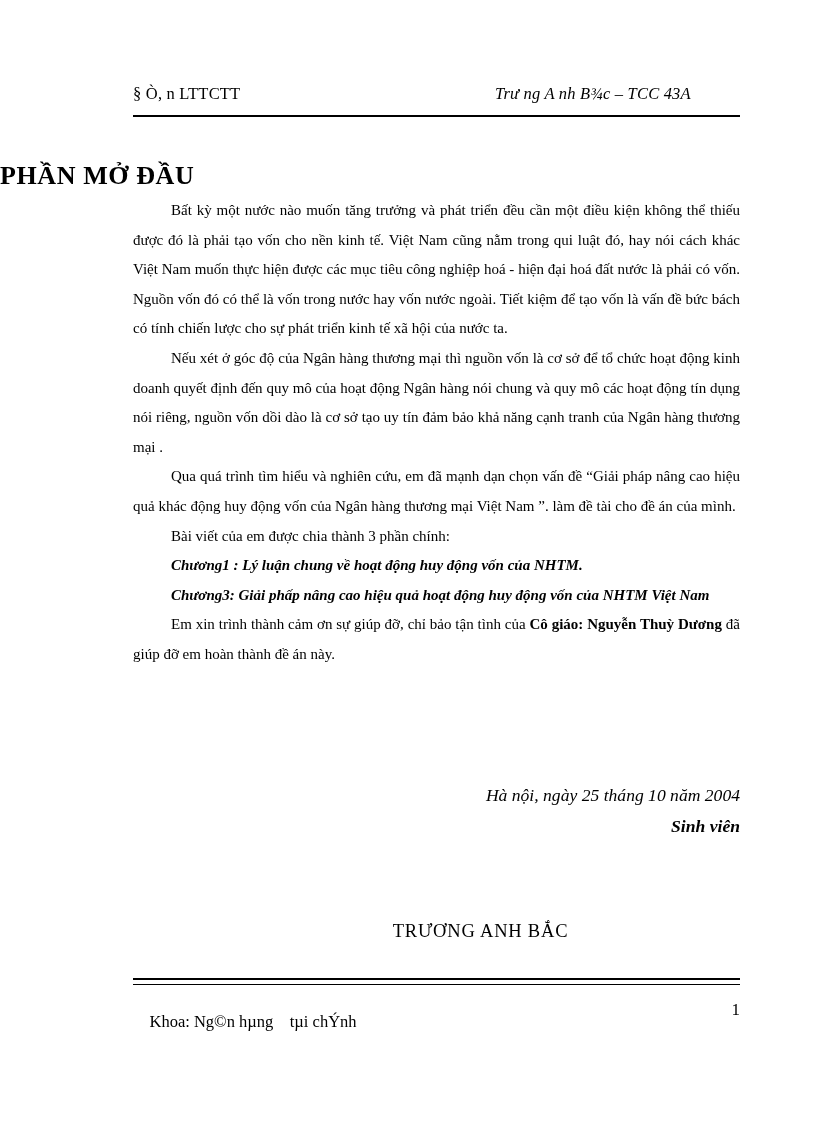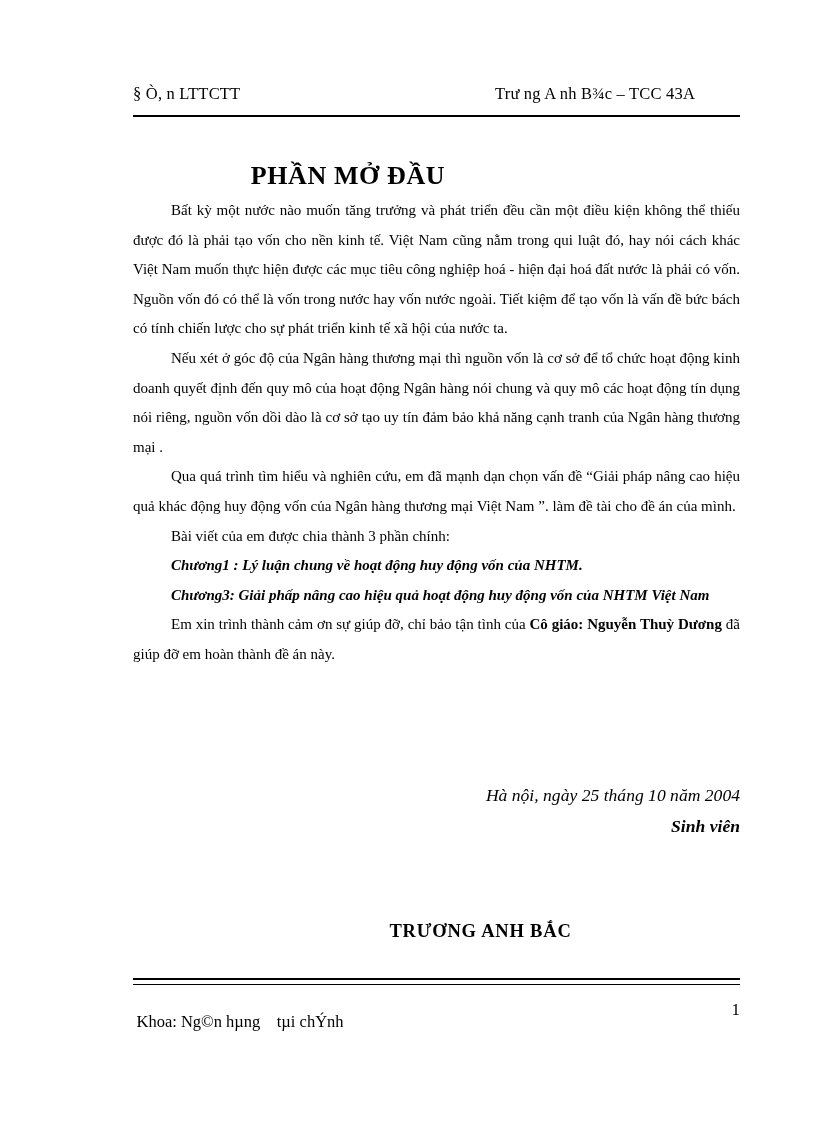--- a/index.html
+++ b/index.html
@@ -37,37 +37,37 @@
     white-space: pre;
   }
   .header-left {
     flex: 0 0 auto;
   }
   .header-right {
     position: absolute;
     left: 362px;
     top: 0;
     white-space: pre;
+    font-style: italic;
   }
   .header-rule {
     position: absolute;
     left: 133px;
     top: 115px;
     width: 607px;
     height: 0;
     border-top: 2.2px solid #000;
   }
 
   
   .doc-title {
     position: absolute;
     left: 0;
     top: 144px;
     width: 696px;
-    text-align: center;
     font-size: 26px;
     font-weight: bold;
     letter-spacing: 0.6px;
   }
 
   
   .content {
     position: absolute;
     left: 133px;
     top: 196px;
@@ -122,21 +122,21 @@
   }
   .sign-name {
     position: absolute;
     left: 133px;
     top: 921px;
     width: 607px;
     text-align: center;
     padding-left: 88px;
     box-sizing: border-box;
     font-size: 18.5px;
-    font-weight: bold;
+    font-weight: normal;
     letter-spacing: 0.8px;
   }
 
   
   .footer-rule-top {
     position: absolute;
     left: 133px;
     top: 978px;
     width: 607px;
     height: 0;
@@ -145,21 +145,21 @@
   .footer-rule-bottom {
     position: absolute;
     left: 133px;
     top: 984px;
     width: 607px;
     height: 0;
     border-top: 1.2px solid #000;
   }
   .page-footer {
     position: absolute;
-    left: 120px;
+    left: 133px;
     top: 992px;
     width: 607px;
     font-size: 16.5px;
     white-space: pre;
   }
   .footer-text {
     display: inline-block;
   }
   .page-number {
     position: absolute;

